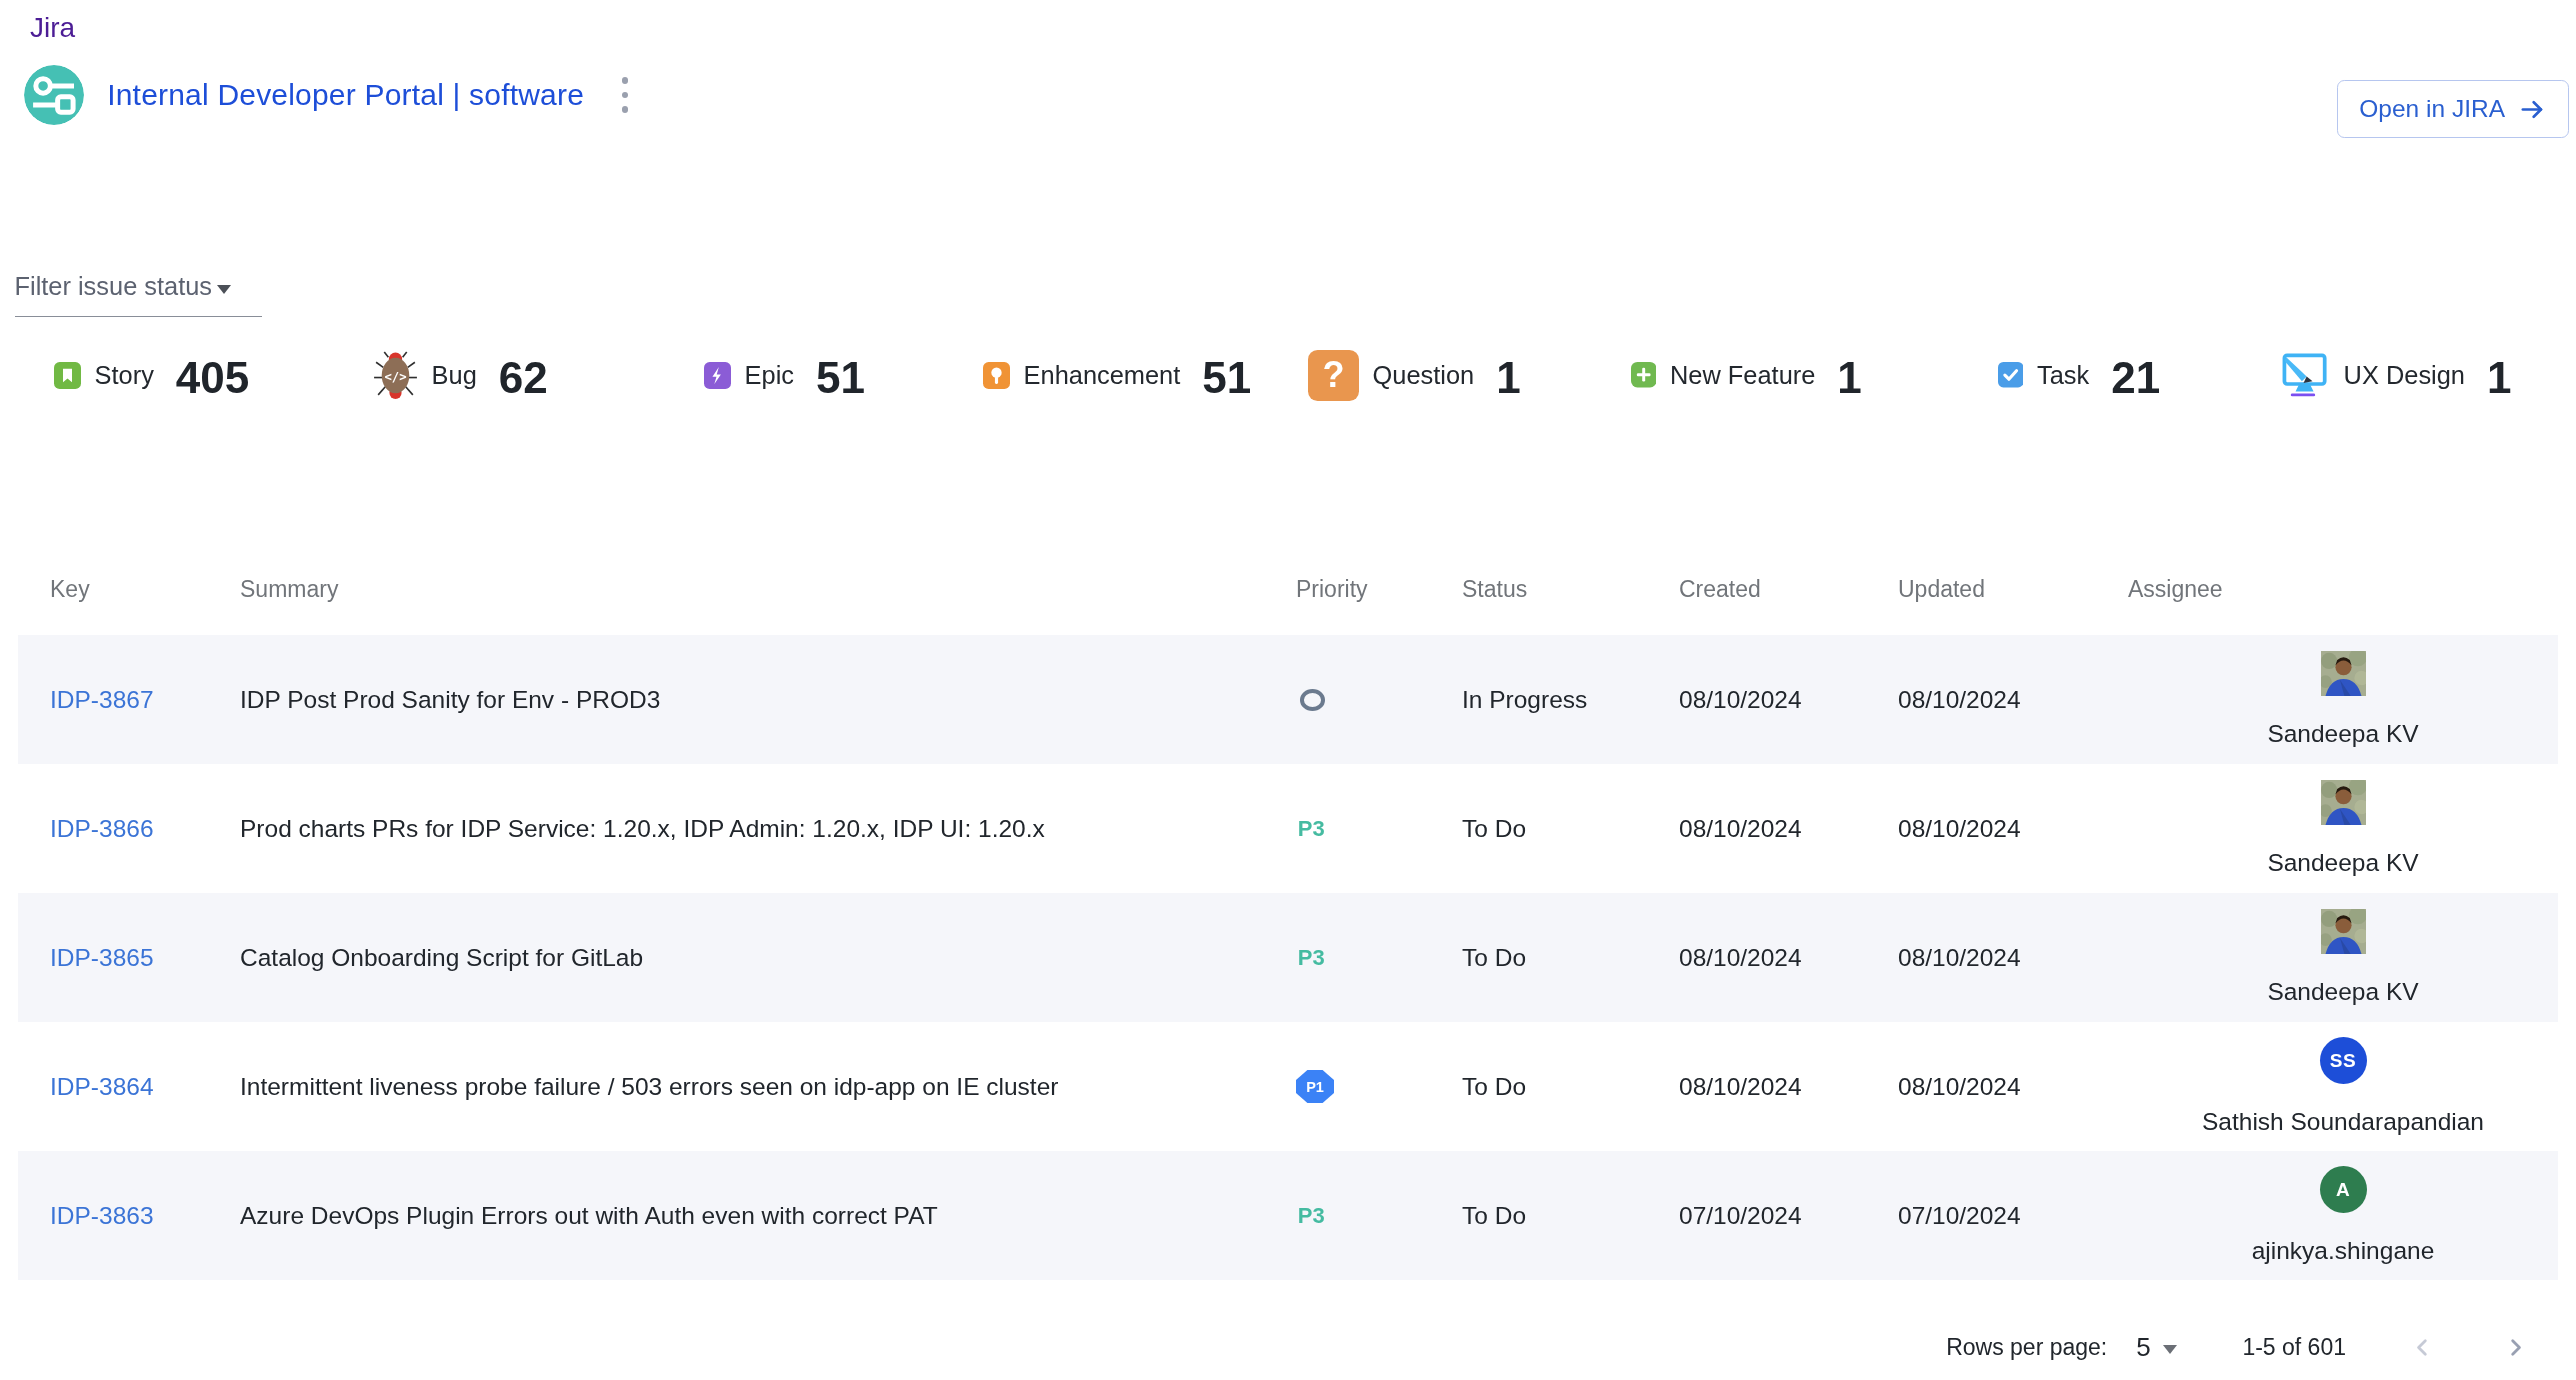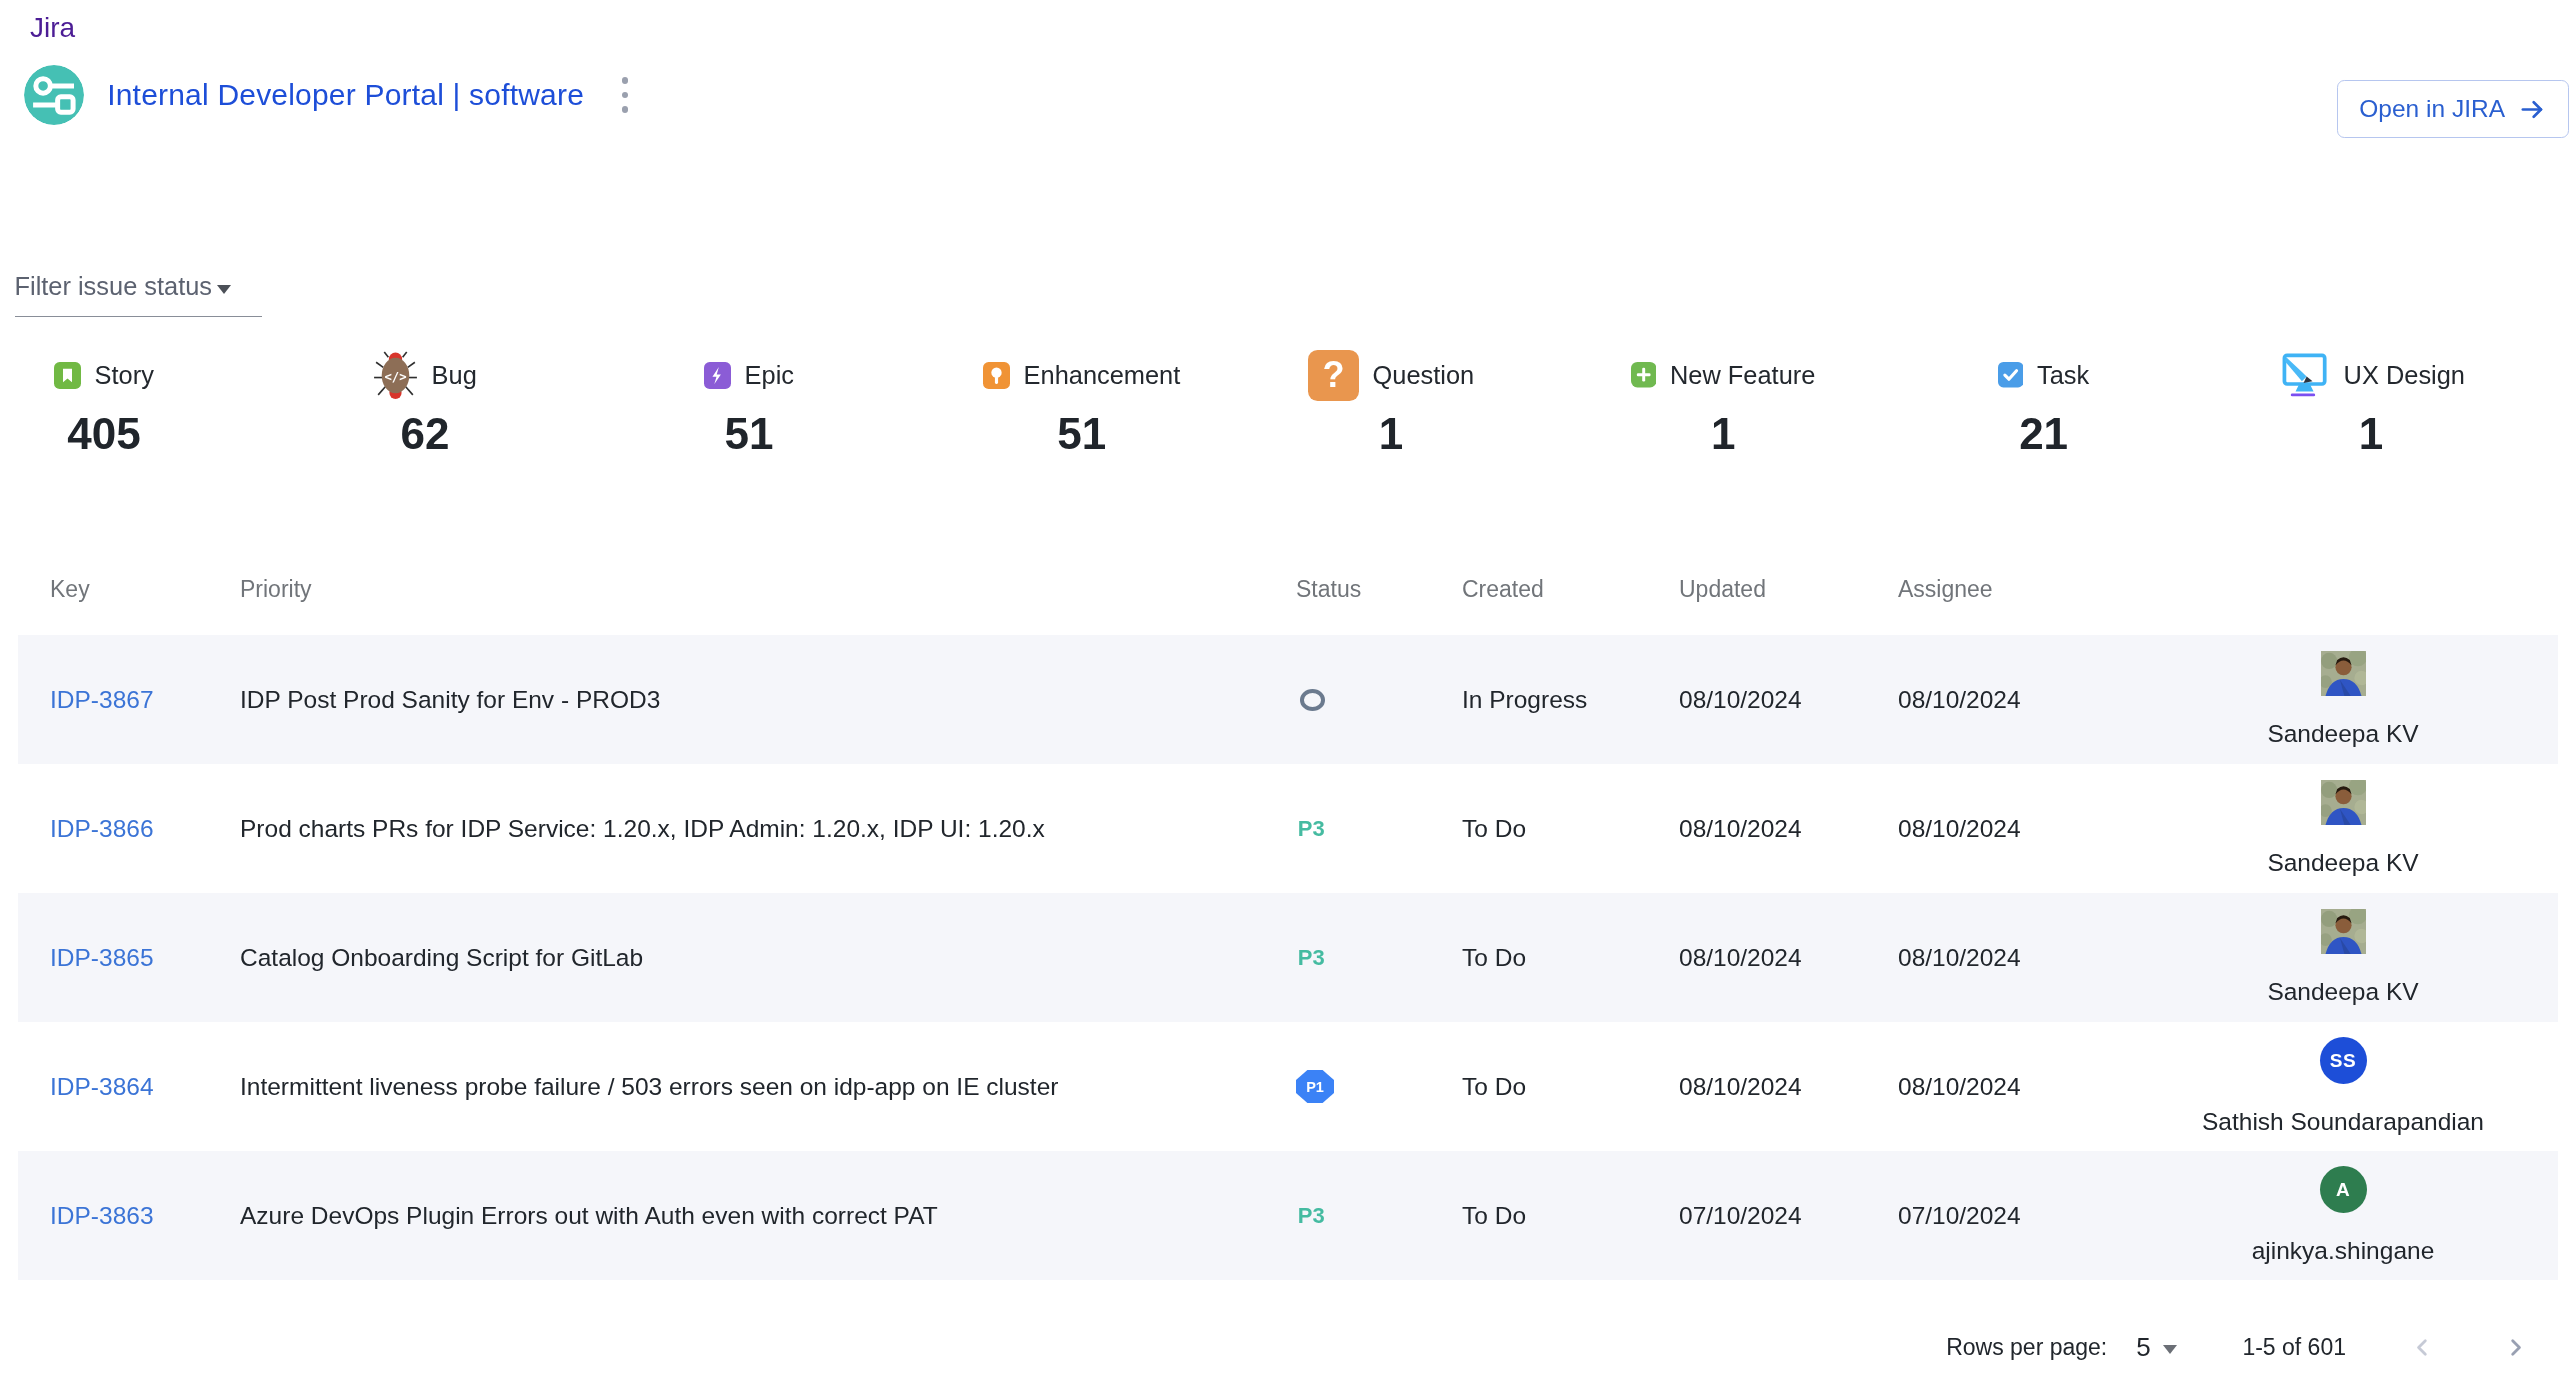--- a/index.html
+++ b/index.html
@@ -13,21 +13,21 @@
   .entity-name { margin-left:23.6px; font-size:30px; color:#1d4ed8; letter-spacing:0.2px; }
   .kebab { margin-left:27px; display:flex; flex-direction:column; gap:8.2px; padding:11px; cursor:pointer; }
   .kebab .dot { width:6.3px; height:6.3px; border-radius:50%; background:#9aa0ae; }
 
   .open-btn { position:absolute; left:2337px; top:80px; width:232px; height:58px; display:flex; align-items:center; justify-content:center; gap:12.7px; border:1.8px solid #b6c6ef; border-radius:7.3px; background:#fff; color:#2a5fd0; font-size:24.5px; cursor:pointer; }
 
   .filter { position:absolute; left:14.5px; top:272px; width:247px; border-bottom:0.9px solid #898e98; padding-bottom:14.5px; display:flex; align-items:center; font-size:25.4px; color:#5c6270; cursor:pointer; }
   .caret { margin-left:4.5px; margin-top:5.4px; width:0; height:0; border-left:7.3px solid transparent; border-right:7.3px solid transparent; border-top:9px solid #4c5058; }
 
   .counters { position:absolute; left:0; top:346px; height:145px; width:100%; }
-  .counter { position:absolute; display:flex; flex-direction:column; align-items:center; }
+  .counter { position:absolute; display:flex; flex-direction:row; align-items:center;gap:22px; }
   .counter-top { display:flex; align-items:center; gap:13.6px; height:58px; }
   .counter-icon { display:flex; align-items:center; }
   .counter-label { font-size:25.4px; color:#23282e; font-weight:500; white-space:nowrap; }
   .counter-count { margin-top:5.4px; font-size:44px; font-weight:700; color:#20252b; }
 
   .table { position:absolute; left:18px; top:544px; right:18px; }
   .thead, .trow { display:grid; grid-template-columns:190px 1056px 166px 217px 219px 230px auto; align-items:center; padding-left:32px; }
   .thead { height:91px; font-size:23px; color:#71757a; }
   .trow { height:129px; font-size:24.5px; color:#21262c; }
   .trow.alt { background:#f5f6fa; }
@@ -208,20 +208,21 @@
           </span>
       <span class="counter-label">UX Design</span>
     </div>
     <div class="counter-count">1</div>
   </div>
 </div>
 
   <div class="table">
     <div class="thead">
       <span>Key</span>
+      <span>Summary</span>
       <span>Priority</span>
       <span>Status</span>
       <span>Created</span>
       <span>Updated</span>
       <span>Assignee</span>
     </div>
     <div class="tbody">
   <div class="trow alt">
     <span class="key-link">IDP-3867</span>
     <span class="summary-cell">IDP Post Prod Sanity for Env - PROD3</span>

